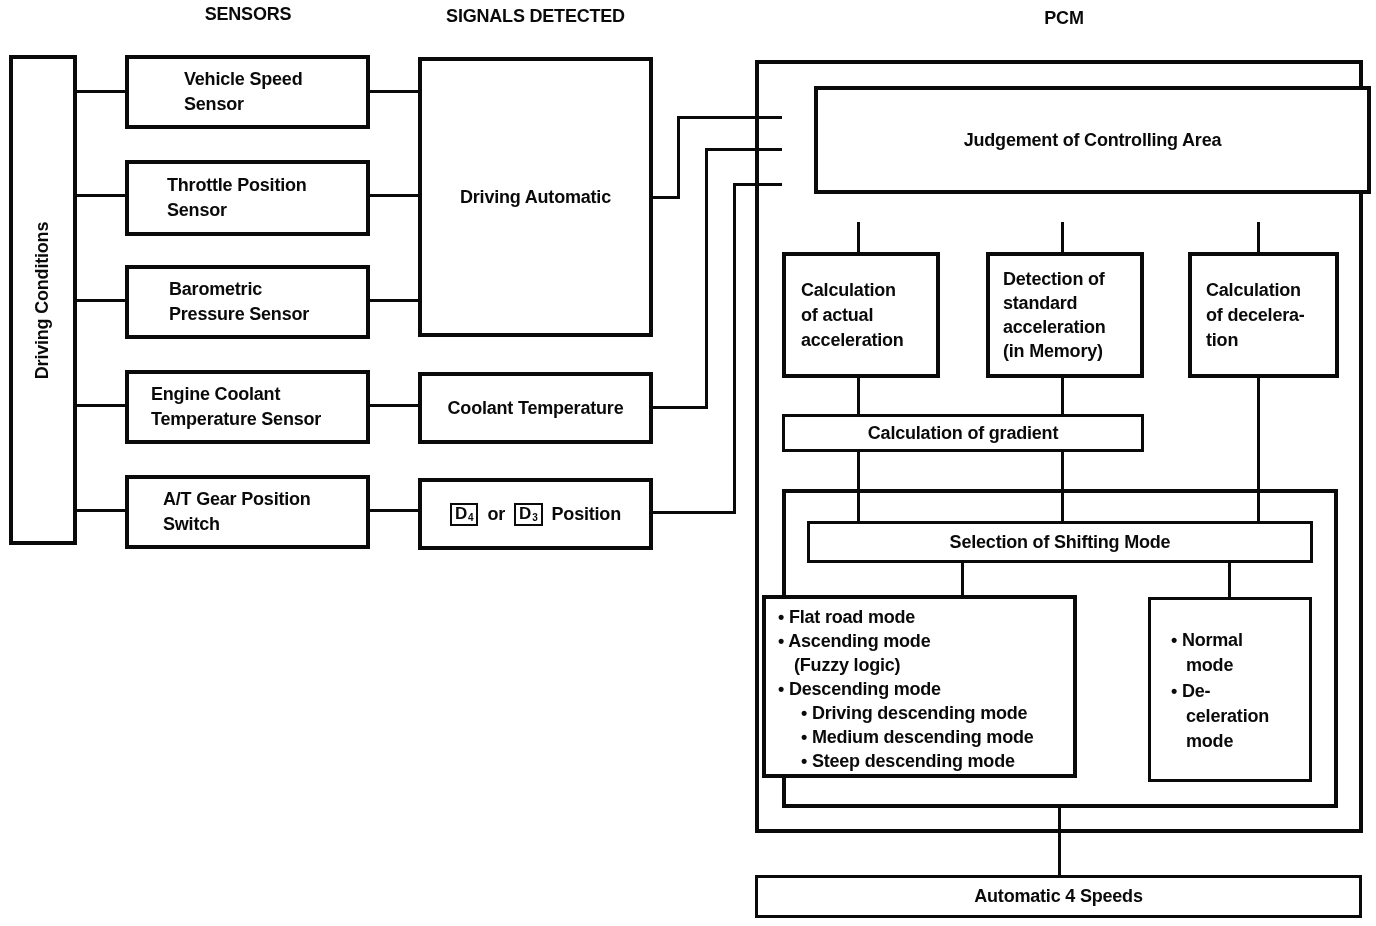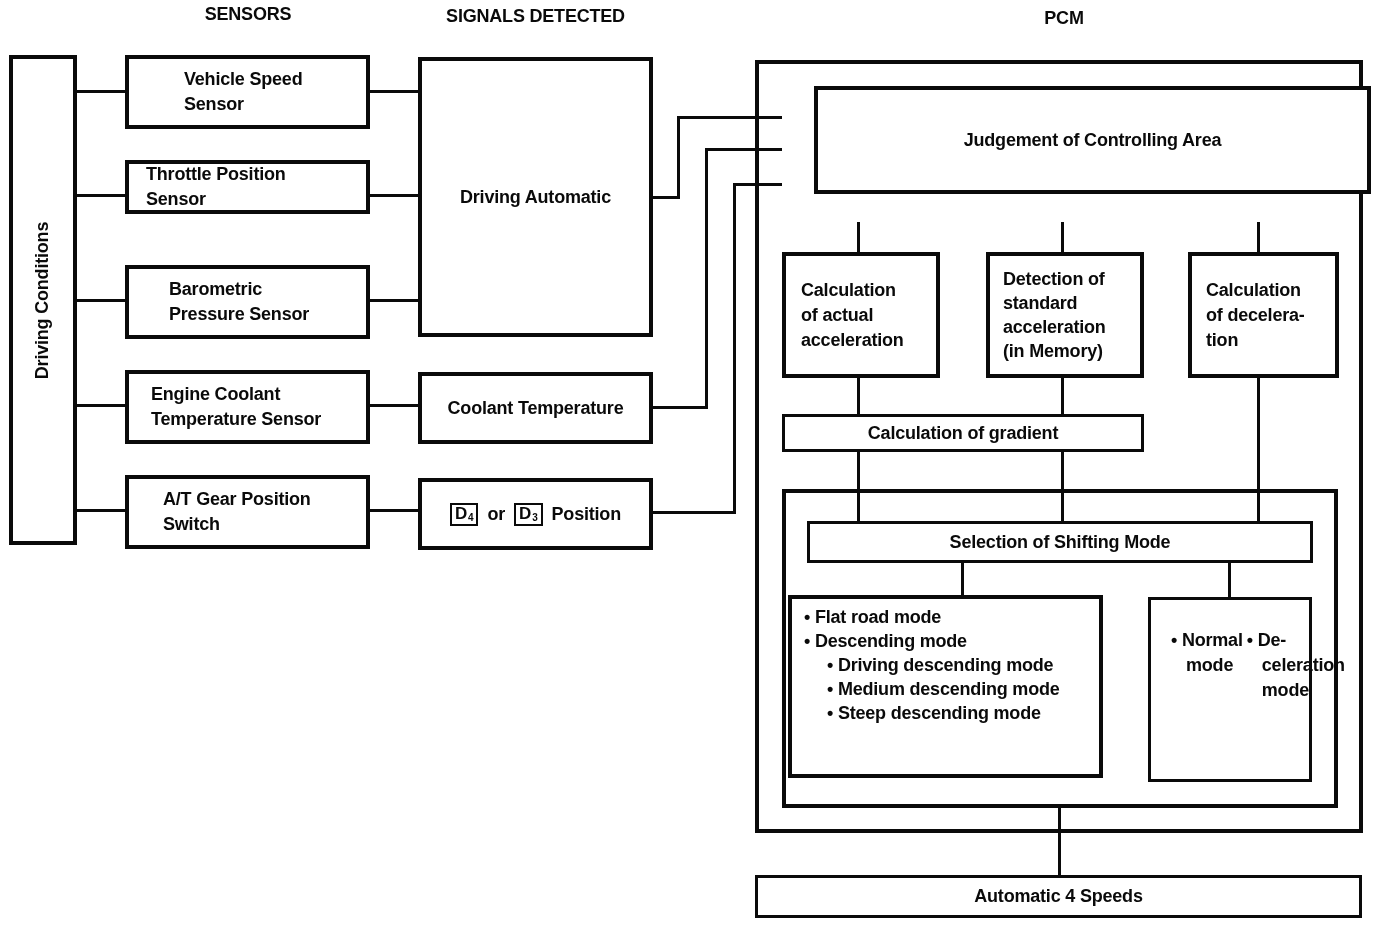--- a/index.html
+++ b/index.html
@@ -27,21 +27,21 @@
     display:inline-flex;align-items:flex-end;border:2px solid #0a0a0a;
     padding:0 3px 1px 3px;line-height:18px;font-size:17px;
   }
   .dbox sub{font-size:10px;line-height:10px;margin-left:1px;}
   .modelist{flex-direction:column;padding:6px 4px 0 12px;}
   .modelist .item{
     font-size:18px;line-height:24px;white-space:pre-line;
     padding-left:16px;text-indent:-16px;
   }
   .modelist .lvl2{margin-left:23px;}
-  .outmodes{flex-direction:row;padding:28px 4px 0 20px;}
+  .outmodes{flex-direction:column;padding:28px 4px 0 20px;}
   .outmodes .item{
     font-size:18px;line-height:25px;white-space:pre-line;
     padding-left:15px;text-indent:-15px;margin-bottom:1px;
   }
 </style>
 </head>
 <body>
 
 <div class="stage">
 
@@ -89,21 +89,21 @@
   <div class="vl" style="left:1058px;top:808px;height:67px;"></div>
 
   <div class="box vert" style="left:9px;top:55px;width:68px;height:490px;">
     <div class="txt">Driving Conditions</div>
   </div>
 
   <div class="box leftpad" style="left:125px;top:55px;width:245px;height:74px;padding-left:55px;">
     <div class="txt">Vehicle Speed
 Sensor</div>
   </div>
-  <div class="box leftpad" style="left:125px;top:160px;width:245px;height:54px;padding-left:17px;">
+  <div class="box leftpad" style="left:125px;top:160px;width:245px;height:76px;padding-left:38px;">
     <div class="txt">Throttle Position
 Sensor</div>
   </div>
   <div class="box leftpad" style="left:125px;top:370px;width:245px;height:74px;padding-left:22px;">
     <div class="txt">Engine Coolant
 Temperature Sensor</div>
   </div>
   <div class="box leftpad" style="left:125px;top:265px;width:245px;height:74px;padding-left:40px;">
     <div class="txt">Barometric
 Pressure Sensor</div>
@@ -154,22 +154,24 @@
   </div>
 
   <div class="box center thin" style="left:782px;top:414px;width:362px;height:38px;">
     <div class="txt">Calculation of gradient</div>
   </div>
 
   <div class="box center thin" style="left:807px;top:521px;width:506px;height:42px;">
     <div class="txt">Selection of Shifting Mode</div>
   </div>
 
-  <div class="box modelist" style="left:788px;top:595px;width:315px;height:183px;">
+  <div class="box modelist" style="left:762px;top:595px;width:315px;height:183px;">
     <div class="item">• Flat road mode</div>
+    <div class="item">• Ascending mode
+(Fuzzy logic)</div>
     <div class="item">• Descending mode</div>
     <div class="item lvl2">• Driving descending mode</div>
     <div class="item lvl2">• Medium descending mode</div>
     <div class="item lvl2">• Steep descending mode</div>
   </div>
 
   <div class="box outmodes thin" style="left:1148px;top:597px;width:164px;height:185px;">
     <div class="item">• Normal
 mode</div>
     <div class="item">• De-

